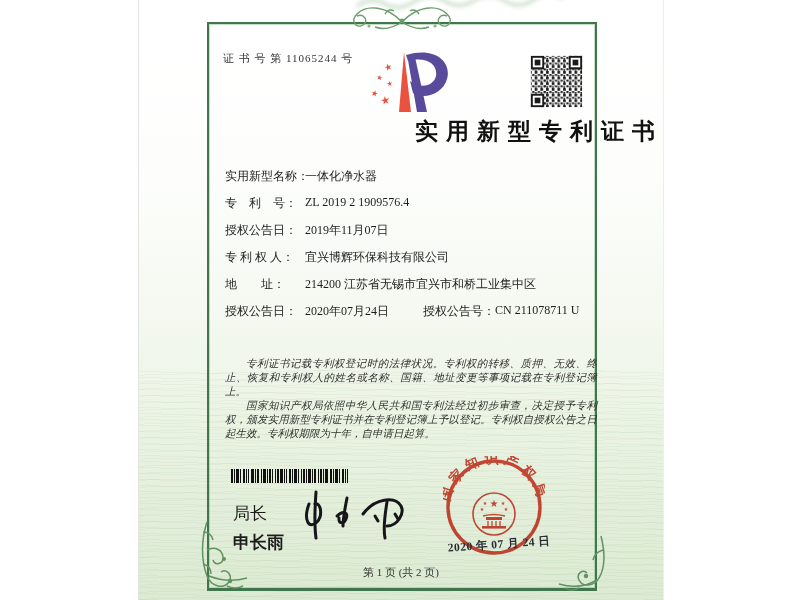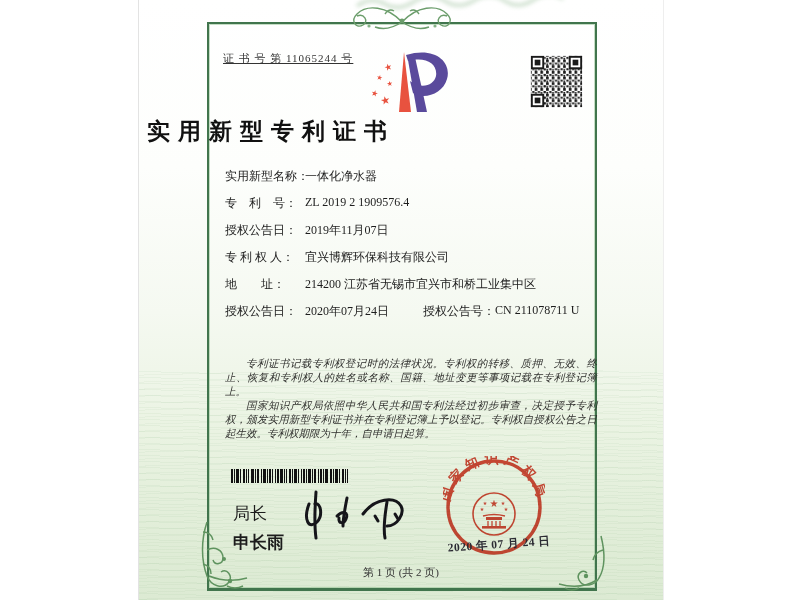--- a/index.html
+++ b/index.html
@@ -18,25 +18,25 @@
     background:
       repeating-linear-gradient(1.5deg, rgba(120,170,120,0.10) 0 1px, transparent 1px 6px),
       repeating-linear-gradient(-1.5deg, rgba(120,170,120,0.08) 0 1px, transparent 1px 7px);
     opacity:.8;
   }
   .frame{
     position:absolute;left:68px;top:22px;width:386px;height:564px;
     border:2px solid #41754d;border-bottom-width:3px;
     box-shadow:inset 0 0 0 1px rgba(150,195,150,.55);
   }
-  .certnum{position:absolute;left:84px;top:51px;font-size:11px;color:#333;letter-spacing:1px;text-decoration:underline;}
+  .certnum{position:absolute;left:84px;top:51px;font-size:11px;color:#333;letter-spacing:1px;}
   .logo{position:absolute;left:214px;top:48px;width:104px;height:68px;}
   .qr{position:absolute;left:390px;top:53px;width:55px;height:57px;}
   .title{
-    position:absolute;left:0;width:524px;top:116px;text-align:left;
+    position:absolute;left:0;width:524px;top:116px;text-align:right;
     font-size:23px;font-weight:bold;color:#111;letter-spacing:8px;text-indent:8px;
   }
   .rows{position:absolute;left:86px;top:168px;width:400px;font-size:12px;color:#222;}
   .row{height:27px;display:flex;align-items:flex-start;}
   .lbl{width:80px;white-space:pre;flex:0 0 auto;color:#222;}
   .val{white-space:pre;color:#1d1d1d;text-align:right;}
   .pair2{margin-left:34px;display:flex;}
   .body-text{
     position:absolute;left:86px;top:357px;width:372px;
     font-size:10.5px;line-height:1.33;color:#30302e;text-align:justify;font-style:italic;

